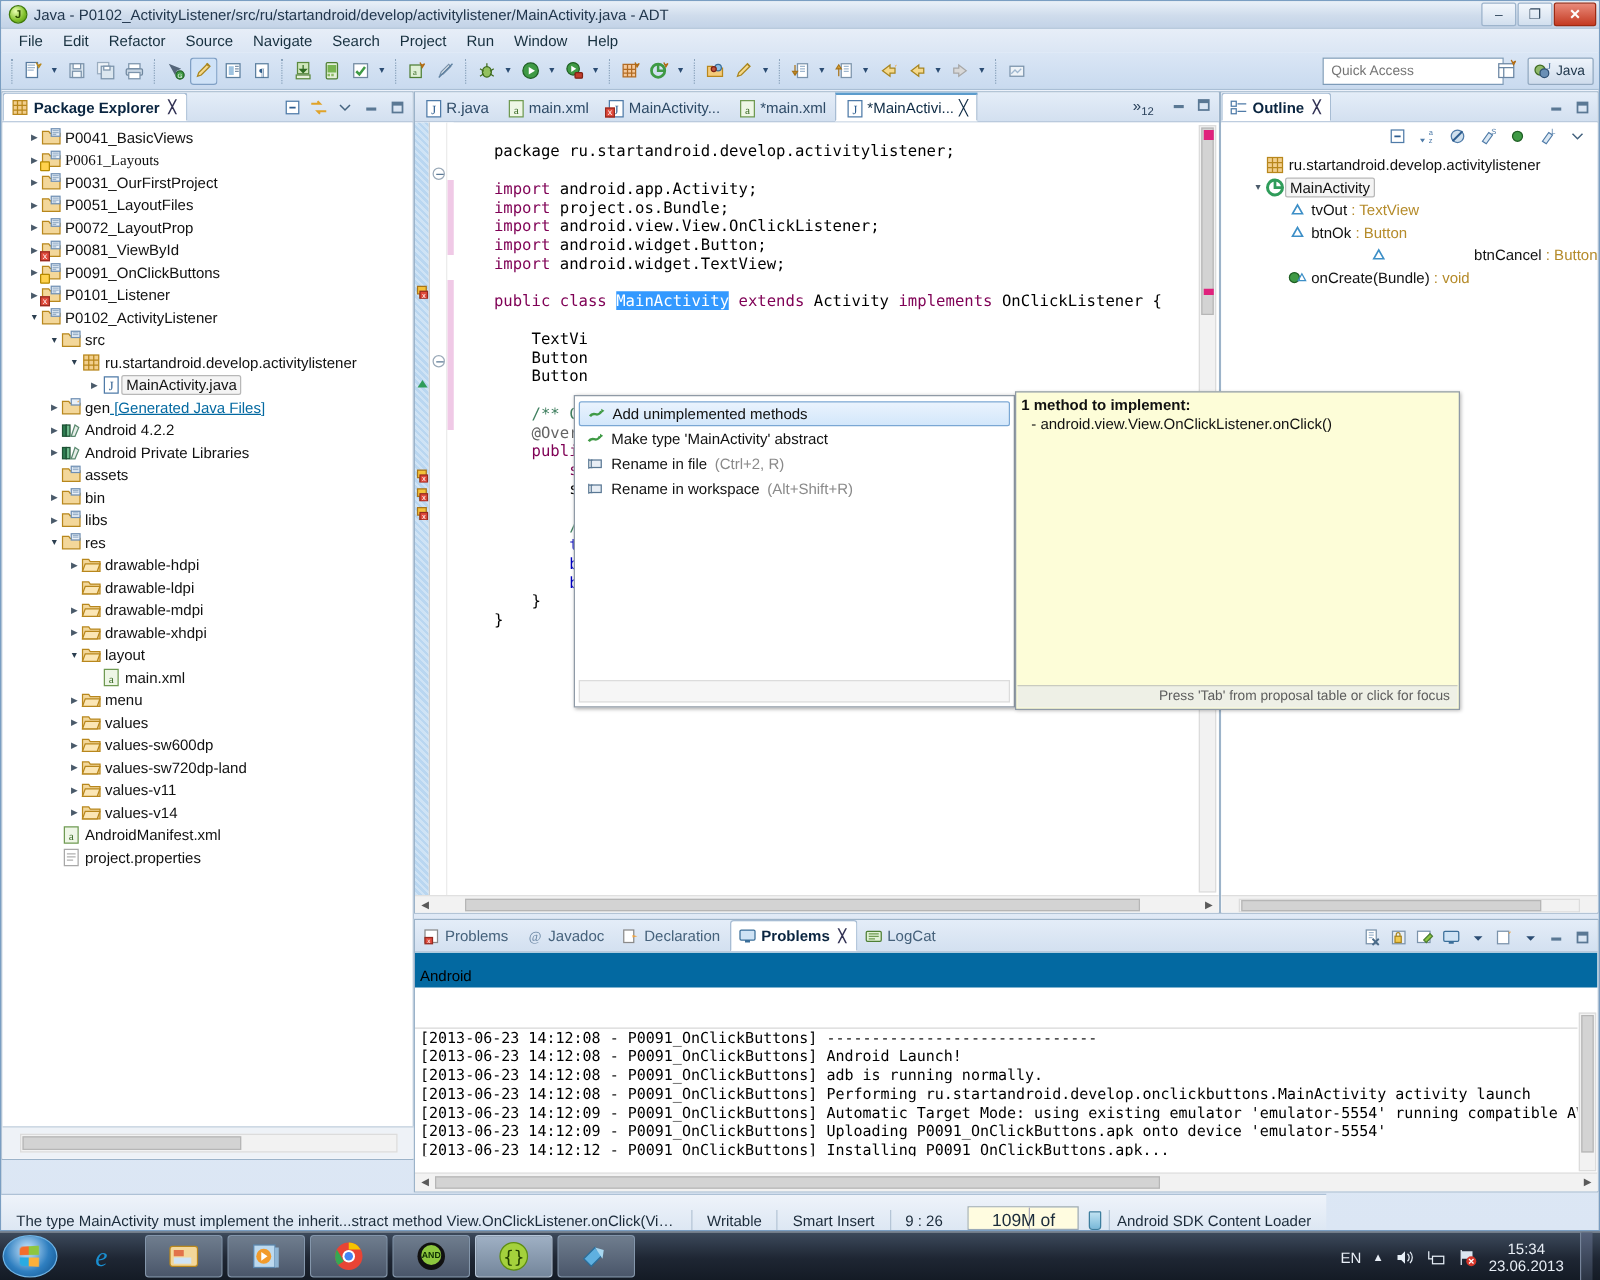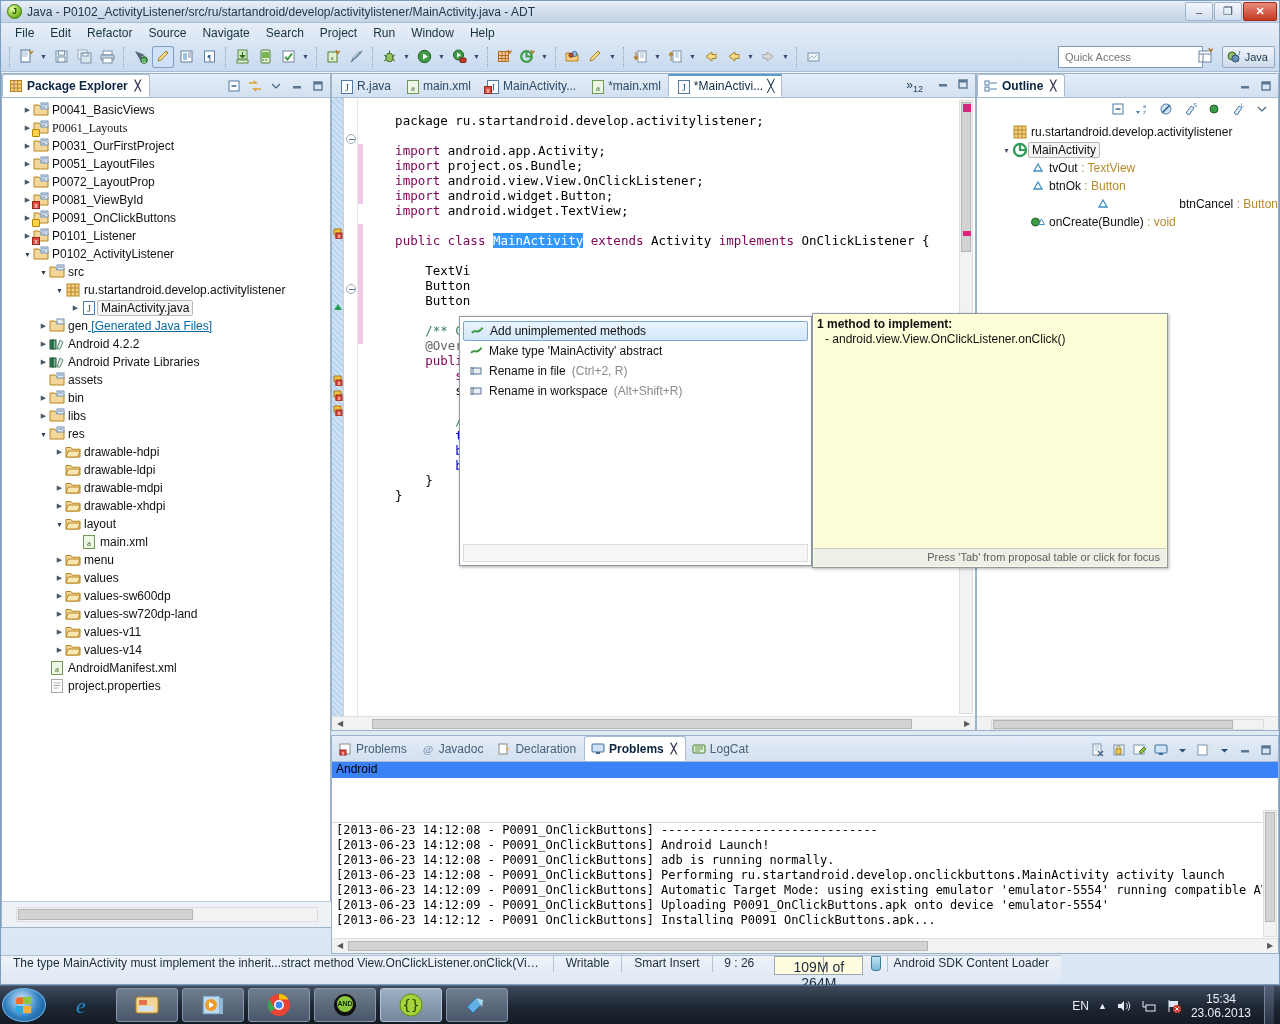--- a/index.html
+++ b/index.html
@@ -127,21 +127,21 @@
 
   
   #outline { left:975px; top:0; right:0; height:658px; }
   #outline .viewtabs { height:24px; }
   #outline-toolbar { height:22px; display:flex; align-items:center; justify-content:flex-end; gap:8px; padding-right:8px; background:#fff;}
   #outline-scroll { position:absolute; left:0; right:0; bottom:0; height:14px; background:#f2f2f2;border-top:1px solid #ddd;}
 
   
   #console { left:330px; top:662px; right:0; bottom:0; }
   #console .viewtabs{ height:26px; }
-  #conname { font-size:12px; color:#000; padding:0 0 2px 4px; background:#3b82f6;}
+  #conname { font-size:12px; color:#000; padding:12px 0 2px 4px; background:#0369a1;}
   #conbody {
     position:absolute; left:0; right:16px; top:48px; bottom:16px;
     font-family:"DejaVu Sans Mono", monospace; font-size:12px; line-height:15px;
     color:#000; background:#fff; white-space:pre; overflow:hidden; padding-left:4px;
     border-top:1px solid #d8d8d8;
   }
   #convs { position:absolute; right:1px; top:48px; width:14px; bottom:16px; background:#f2f2f2;border:1px solid #dcdcdc;}
   #convsthumb{position:absolute;left:1px;top:1px;width:10px;height:110px;background:#d3d3d3;border:1px solid #b6b6b6;}
   #conhs { position:absolute; left:0; right:0; bottom:0; height:15px; background:#f2f2f2;border-top:1px solid #e0e0e0;}
 
@@ -170,21 +170,21 @@
   #qdoc .dline { padding:1px 0 0 12px; }
   #qdoc .dfoot {
     position:absolute; left:1px; right:1px; bottom:1px; height:18px;
     background:#eef0e6; border-top:1px solid #c9cbc0; color:#5d5d5d;
     font-size:11px; text-align:right; padding:2px 6px 0 0;
   }
   
   #statusbar {
     position:absolute; left:0; bottom:0; width:1060px; height:29px;
     background:linear-gradient(#eef3fa,#dde7f3); border-top:1px solid #aec1d6;
-    display:flex; align-items:flex-start; font-size:12px; color:#1b2b3a;
+    display:flex; align-items:flex-end; font-size:12px; color:#1b2b3a;
   }
   #statusbar .seg { padding:0 12px; white-space:nowrap; }
   #statusbar .divider { width:1px; height:16px; background:#b5c5d6; }
   #heap { width:130px;height:19px;border:1px solid #9aa9b8;background:#fffce0;position:relative;margin:0 8px; }
   #heap .fill{position:absolute;left:0;top:0;bottom:0;width:56%;background:#fffce0;border-right:1px solid #aab;}
   #heap span{position:absolute;left:0;right:0;top:2px;text-align:center;font-size:14px;color:#1b2b3a;}
   .trashico{width:13px;height:15px;background:linear-gradient(#bfe2f2,#79b8d8);border:1px solid #3d7e9e;border-radius:1px 1px 3px 3px;}
 
   
   #taskbar {

